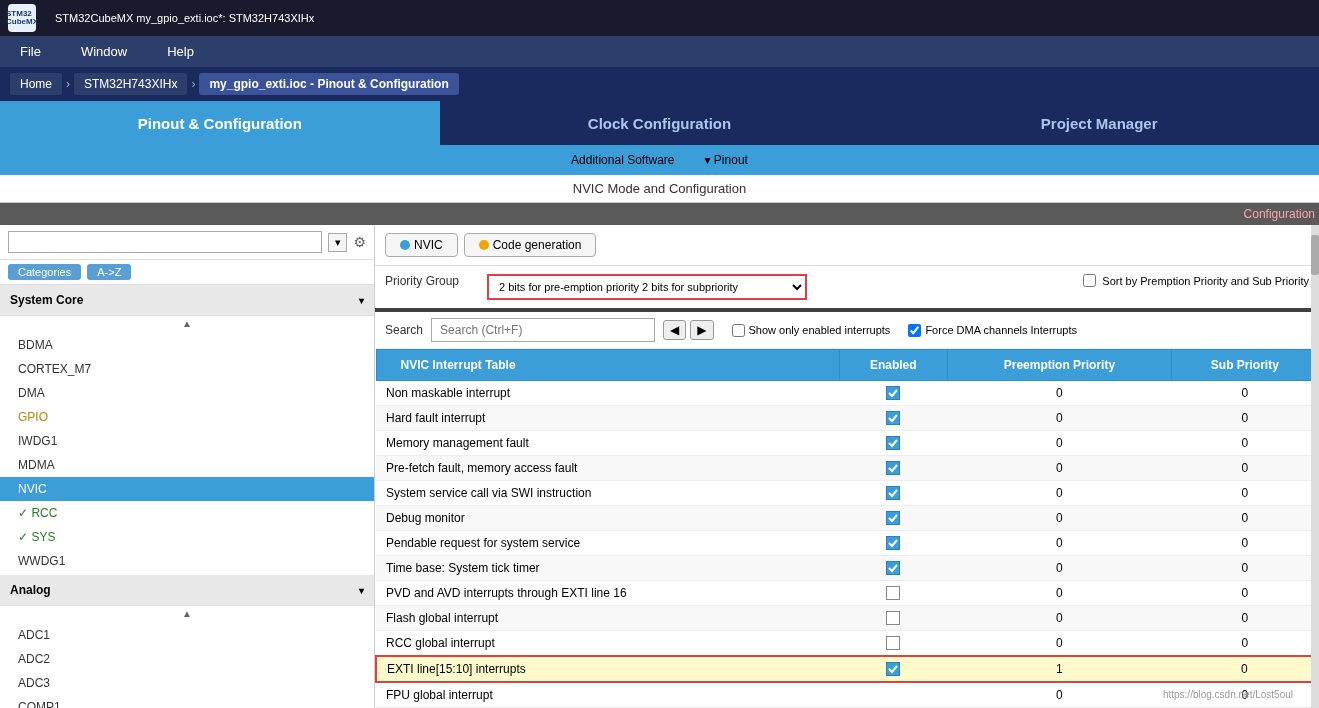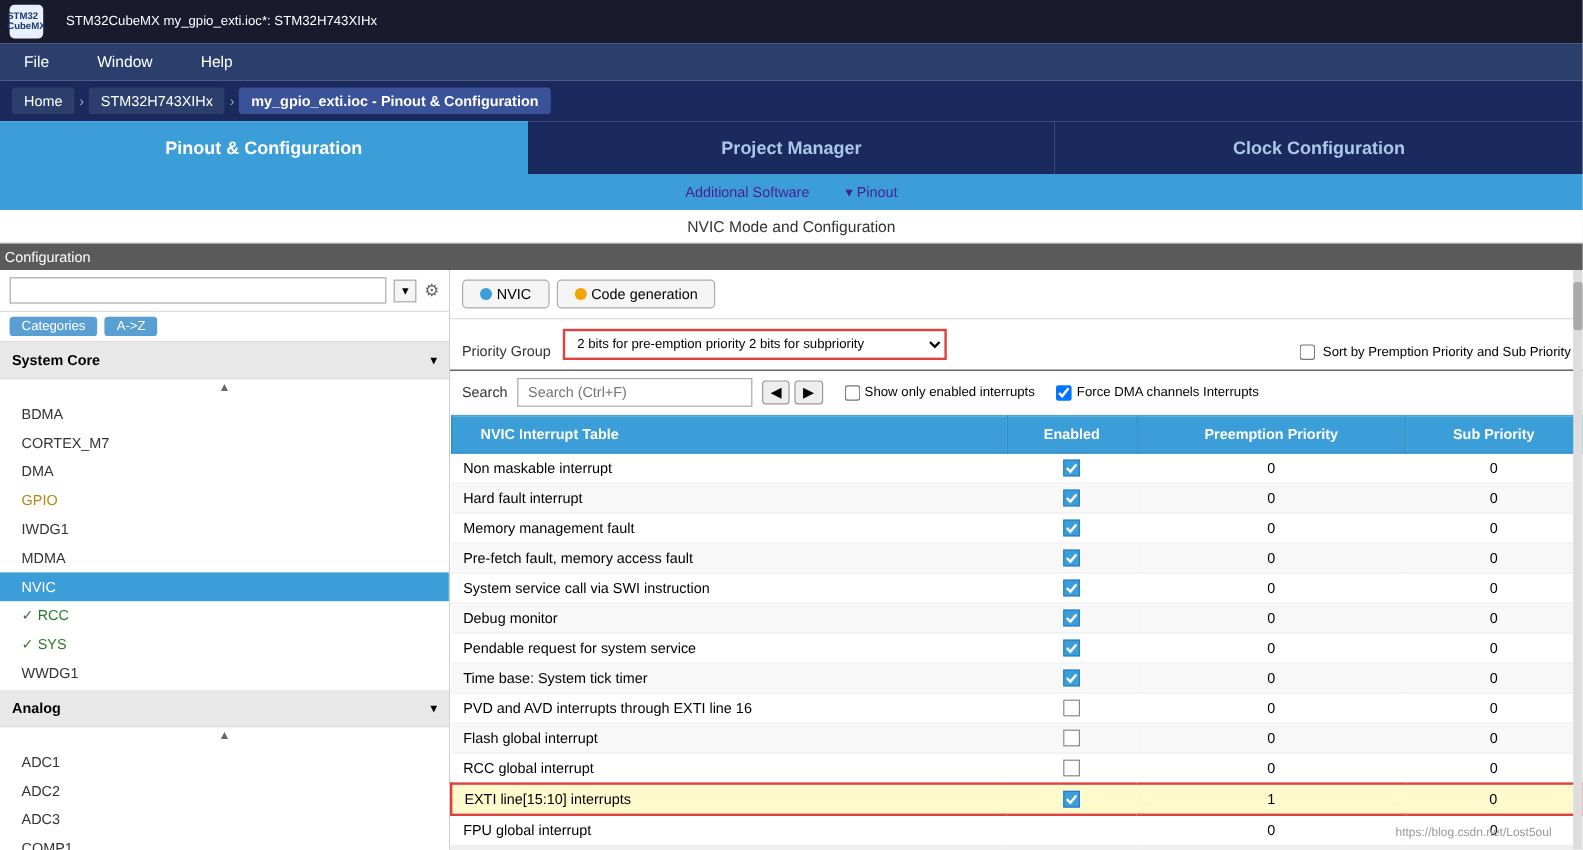--- a/index.html
+++ b/index.html
@@ -19,25 +19,25 @@
     .breadcrumb-arrow { color: #aaa; margin: 0 4px; font-size: 12px; }
 
     
     .tab-bar { display: flex; height: 44px; }
     .tab { flex: 1; display: flex; align-items: center; justify-content: center; font-size: 15px; font-weight: bold; cursor: pointer; }
     .tab.active { background: #3b9ed9; color: white; }
     .tab.inactive { background: #1a2a5e; color: #aac8e8; }
 
     
     .sub-tabs { background: #3b9ed9; display: flex; align-items: center; justify-content: center; padding: 4px 0; gap: 30px; height: 30px; }
-    .sub-tab { color: #4c1d95; font-size: 12px; cursor: pointer; display: flex; align-items: center; gap: 4px; }
+    .sub-tab { color: #000000; font-size: 12px; cursor: pointer; display: flex; align-items: center; gap: 4px; }
 
     
     .mode-title { background: white; text-align: center; padding: 6px; font-size: 13px; color: #333; border-bottom: 1px solid #ccc; }
-    .config-bar { background: #5a5a5a; text-align: left; padding: 4px; color: #ffffff; font-size: 12px; }
+    .config-bar { background: #5a5a5a; text-align: right; padding: 4px; color: #fca5a5; font-size: 12px; }
 
     
     .main-layout { display: flex; height: calc(708px - 44px - 44px - 30px - 30px - 30px - 24px - 22px); }
 
     
     .sidebar { width: 375px; background: white; border-right: 1px solid #ccc; overflow-y: auto; flex-shrink: 0; }
     .sidebar-search { display: flex; align-items: center; padding: 6px 8px; border-bottom: 1px solid #ddd; gap: 6px; }
     .sidebar-search input { flex: 1; border: 1px solid #aaa; padding: 3px 6px; font-size: 12px; background: white; }
     .sidebar-gear { color: #666; font-size: 14px; cursor: pointer; }
     .sidebar-btns { display: flex; padding: 4px 8px; gap: 6px; border-bottom: 1px solid #ddd; }
@@ -54,29 +54,29 @@
 
     
     .content { flex: 1; background: white; overflow-y: auto; }
     .nvic-tabs { display: flex; align-items: center; padding: 8px 10px; gap: 6px; background: white; border-bottom: 1px solid #ddd; }
     .nvic-tab { display: flex; align-items: center; gap: 4px; padding: 4px 14px; border: 1px solid #aaa; border-radius: 4px; cursor: pointer; font-size: 12px; background: #f5f5f5; }
     .nvic-tab .dot { width: 10px; height: 10px; border-radius: 50%; }
     .nvic-tab .dot.blue { background: #3b9ed9; }
     .nvic-tab .dot.yellow { background: #f0a500; }
 
     
-    .priority-row { display: flex; align-items: flex-end; padding: 8px 10px; gap: 10px; border-bottom: 1px solid #404040; }
+    .priority-row { display: flex; align-items: flex-start; padding: 8px 10px; gap: 28px; border-bottom: 4px solid #404040; }
     .priority-label { font-size: 12px; color: #333; white-space: nowrap; }
     .priority-select { flex: 0 0 320px; border: 2px solid #e04040; padding: 4px 6px; font-size: 11px; background: white; cursor: pointer; }
     .priority-checkbox-row { display: flex; align-items: center; gap: 6px; margin-left: auto; font-size: 11px; white-space: nowrap; }
 
     
     .search-row { display: flex; align-items: center; padding: 6px 10px; gap: 8px; border-bottom: 1px solid #eee; }
     .search-label { font-size: 12px; color: #333; }
-    .search-input { border: 1px solid #aaa; padding: 4px 8px; font-size: 12px; width: 196px; }
+    .search-input { border: 1px solid #aaa; padding: 4px 8px; font-size: 12px; width: 224px; }
     .search-nav { display: flex; gap: 4px; }
     .search-nav-btn { border: 1px solid #999; background: #eee; padding: 2px 6px; cursor: pointer; font-size: 12px; border-radius: 3px; }
     .show-enabled { display: flex; align-items: center; gap: 4px; font-size: 11px; margin-left: 10px; }
     .force-dma { display: flex; align-items: center; gap: 4px; font-size: 11px; margin-left: 10px; }
 
     
     .nvic-table { width: 100%; border-collapse: collapse; }
     .nvic-table thead tr { background: #3b9ed9; color: white; }
     .nvic-table thead th { padding: 8px 6px; font-size: 12px; font-weight: bold; text-align: center; border: 1px solid #2a8ec9; }
     .nvic-table thead th:first-child { text-align: left; padding-left: 24px; }
@@ -119,24 +119,24 @@
   <span class="breadcrumb-item">STM32H743XIHx</span>
   <span class="breadcrumb-arrow">›</span>
   <span class="breadcrumb-item active">my_gpio_exti.ioc - Pinout &amp; Configuration</span>
 </div>
 
 <div class="tab-bar">
   <div class="tab active">
     <span>Pinout &amp; Configuration</span>
   </div>
   <div class="tab inactive">
+    <span>Clock Configuration</span>
+  </div>
+  <div class="tab inactive">
     <span>Project Manager</span>
-  </div>
-  <div class="tab inactive">
-    <span>Clock Configuration</span>
   </div>
 </div>
 
 <div class="sub-tabs">
   <span class="sub-tab">
     <span>Additional Software</span>
   </span>
   <span class="sub-tab">
     <span>▾ Pinout</span>
   </span>

